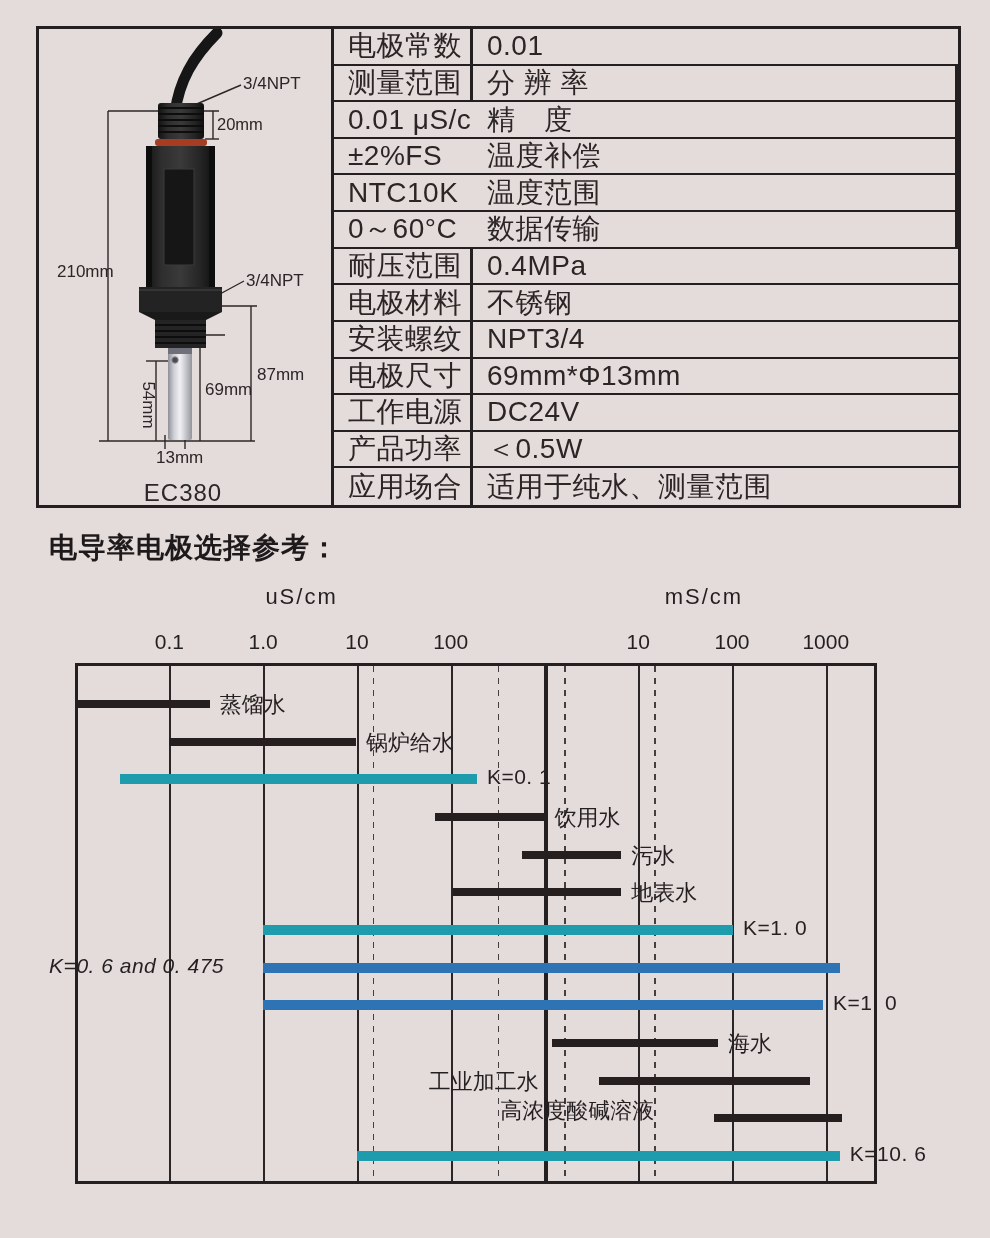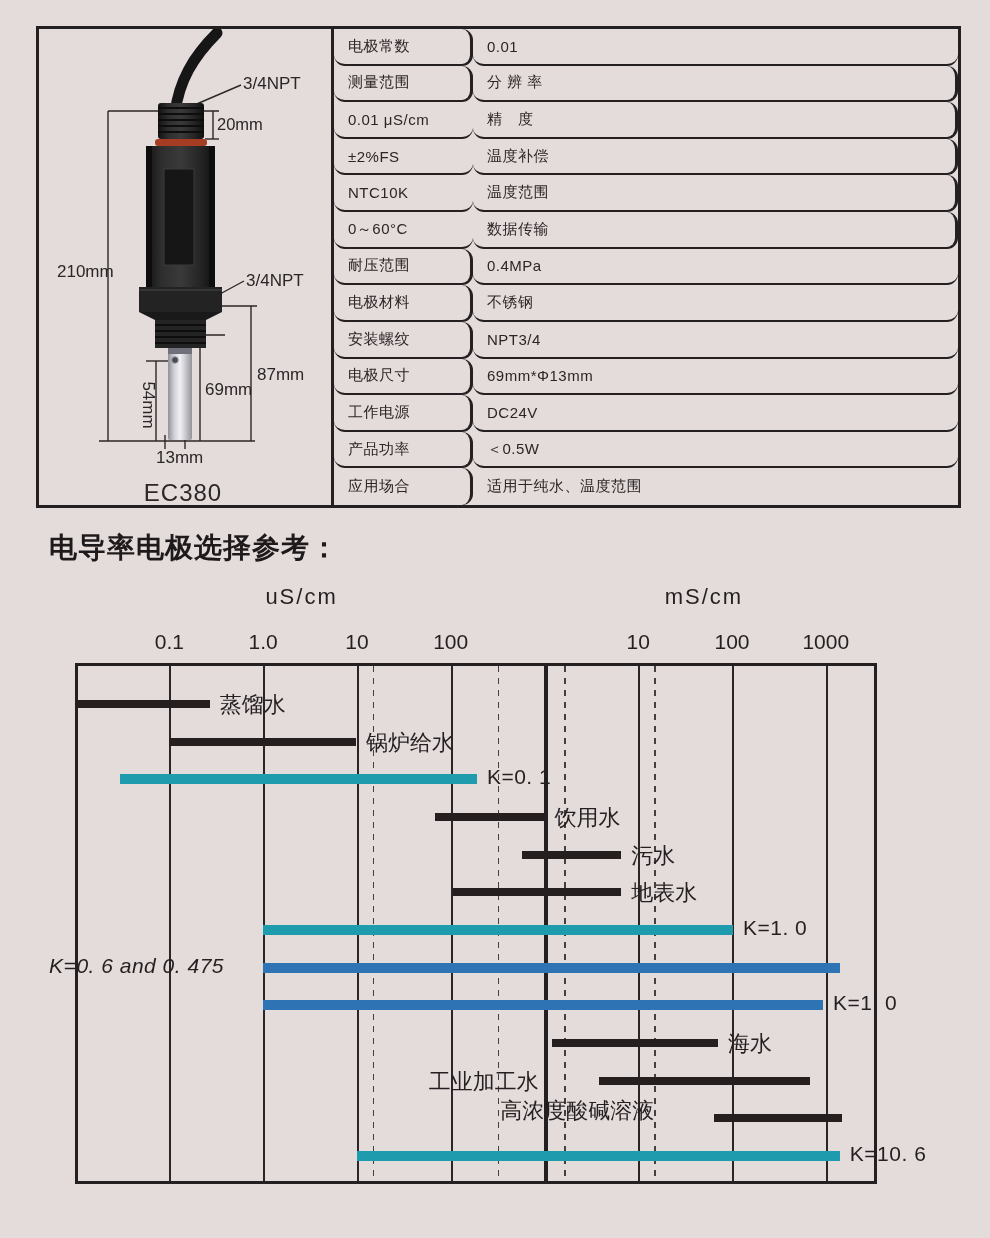--- a/index.html
+++ b/index.html
@@ -10,22 +10,22 @@
     color:#241f20;
   }
   
   .spec-box{position:absolute;left:36px;top:26px;width:925px;height:482px;
     border:3px solid #241f20;box-sizing:border-box;}
   .diagram-area{position:absolute;left:0;top:0;width:292px;height:476px;}
   .spec-table{position:absolute;left:292px;top:0;right:0;bottom:0;
     border-left:3px solid #241f20;display:grid;
     grid-template-columns:139px 1fr;grid-auto-rows:1fr;}
   .spec-cell{border-bottom:2px solid #241f20;display:flex;align-items:center;
-    padding-left:14px;font-size:15px;color:#2b2526;letter-spacing:.5px;
-    white-space:nowrap;overflow:hidden;border-radius:11px;}
+    padding-left:14px;font-size:28px;color:#2b2526;letter-spacing:.5px;
+    white-space:nowrap;overflow:hidden;}
   .spec-cell.lab{border-right:3px solid #241f20;}
   .spec-cell.last{border-bottom:none;}
   
   .section-title{position:absolute;left:49px;top:529px;font-size:28px;
     font-weight:700;letter-spacing:1px;color:#1e191a;}
   
   .unit-label{position:absolute;top:584px;transform:translateX(-50%);
     font-size:22px;letter-spacing:2px;color:#241f20;}
   .tick-label{position:absolute;top:630px;transform:translateX(-50%);
     font-size:21px;color:#241f20;}
@@ -158,21 +158,21 @@
       <div class="spec-cell">不锈钢</div>
       <div class="spec-cell lab">安装螺纹</div>
       <div class="spec-cell">NPT3/4</div>
       <div class="spec-cell lab">电极尺寸</div>
       <div class="spec-cell">69mm*Φ13mm</div>
       <div class="spec-cell lab">工作电源</div>
       <div class="spec-cell">DC24V</div>
       <div class="spec-cell lab">产品功率</div>
       <div class="spec-cell">＜0.5W</div>
       <div class="spec-cell lab last">应用场合</div>
-      <div class="spec-cell last">适用于纯水、温度范围</div>
+      <div class="spec-cell last">适用于纯水、测量范围</div>
     </div>
 </div>
 
 <div class="section-title">电导率电极选择参考：</div>
 
 <div id="axis-labels">
     <div class="unit-label" style="left: 301.566px;">uS/cm</div>
     <div class="unit-label" style="left: 703.872px;">mS/cm</div>
     <div class="tick-label" style="left: 169.339px;">0.1</div>
     <div class="tick-label" style="left: 263.117px;">1.0</div>

